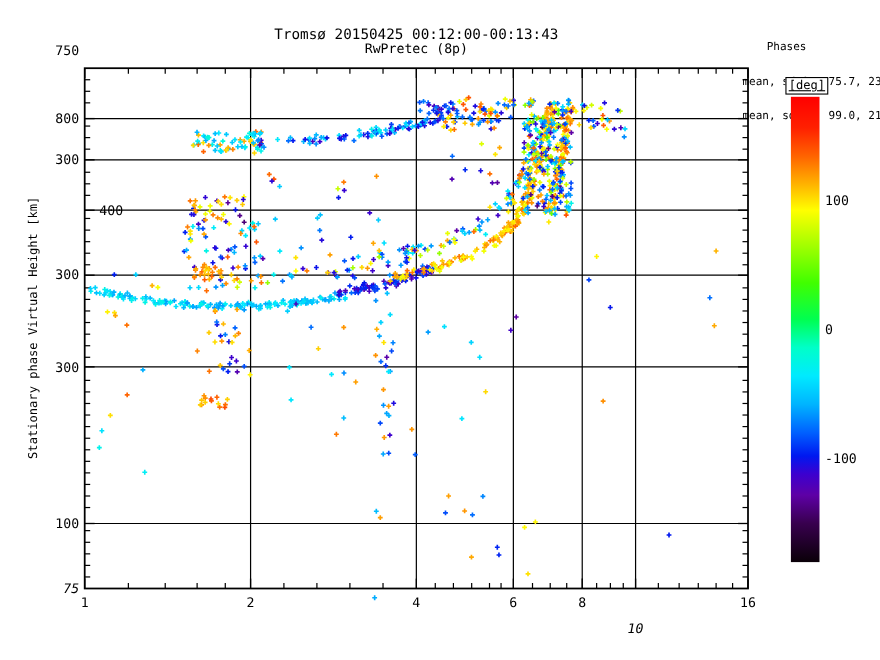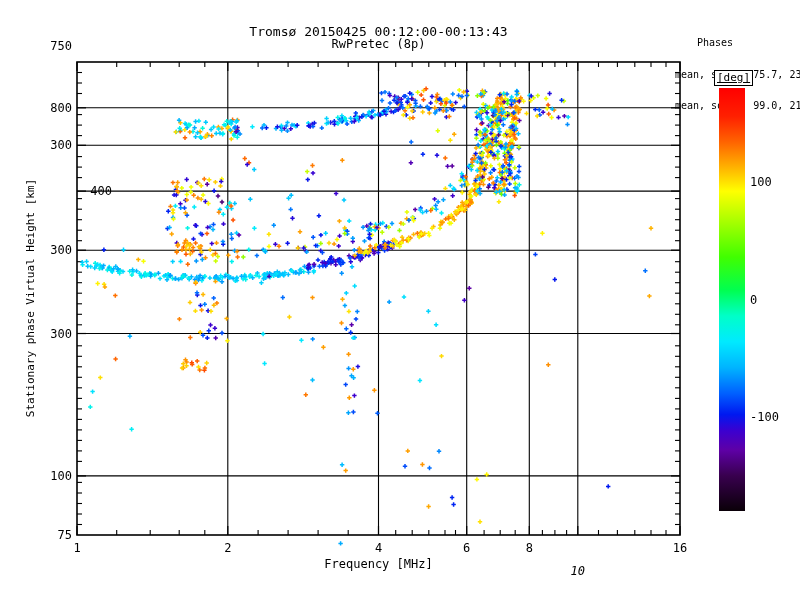--- a/index.html
+++ b/index.html
@@ -1695,24 +1695,23 @@
       <div class="xtick" style="left: 507.25px; top: 541px;">8</div>
       <div class="xtick" style="left: 555.781px; top: 564px; font-style: italic;">10</div>
       <div class="xtick" style="left: 658px; top: 541px;">16</div>
       <div class="ytick" style="left: 28px; top: 39px;">750</div>
       <div class="ytick" style="left: 28px; top: 100.838px;">800</div>
       <div class="ytick" style="left: 28px; top: 138.291px;">300</div>
       <div class="ytick" style="left: 28px; top: 184.13px; margin-left: 40px;">400</div>
       <div class="ytick" style="left: 28px; top: 243.226px;">300</div>
       <div class="ytick" style="left: 28px; top: 326.517px;">300</div>
       <div class="ytick" style="left: 28px; top: 468.904px;">100</div>
-      <div class="ytick" style="left: 28px; top: 528px;">75</div>
+      <div class="ytick" style="left: 28px; top: 528px; font-style: italic;">75</div>
     </div>
 
-  <div class="xlabel">Frequency [MHz]</div>
   <div class="ylabel">Stationary phase Virtual Height [km]</div>
 
   <div id="cbar" style="background: linear-gradient(rgb(255, 0, 0) 0%, rgb(255, 32, 0) 6.7%, rgb(255, 100, 0) 12.8%, rgb(255, 180, 0) 18.9%, rgb(255, 255, 0) 24.4%, rgb(160, 255, 0) 32.2%, rgb(64, 255, 0) 40%, rgb(0, 255, 80) 47.8%, rgb(0, 255, 200) 53.9%, rgb(0, 234, 255) 60%, rgb(0, 180, 255) 66.1%, rgb(0, 96, 255) 72.2%, rgb(0, 24, 240) 77.2%, rgb(60, 0, 207) 81.1%, rgb(94, 0, 166) 85.6%, rgb(56, 0, 78) 91.7%, rgb(10, 0, 8) 100%);"></div>
   <div class="cbar-label">[deg]</div>
   <div id="cbarticks">
       <div class="cbtick" style="left: 750px; top: 175px;">100</div>
       <div class="cbtick" style="left: 750px; top: 292.5px;">0</div>
       <div class="cbtick" style="left: 750px; top: 410px;">-100</div>
     </div>
 </div>

